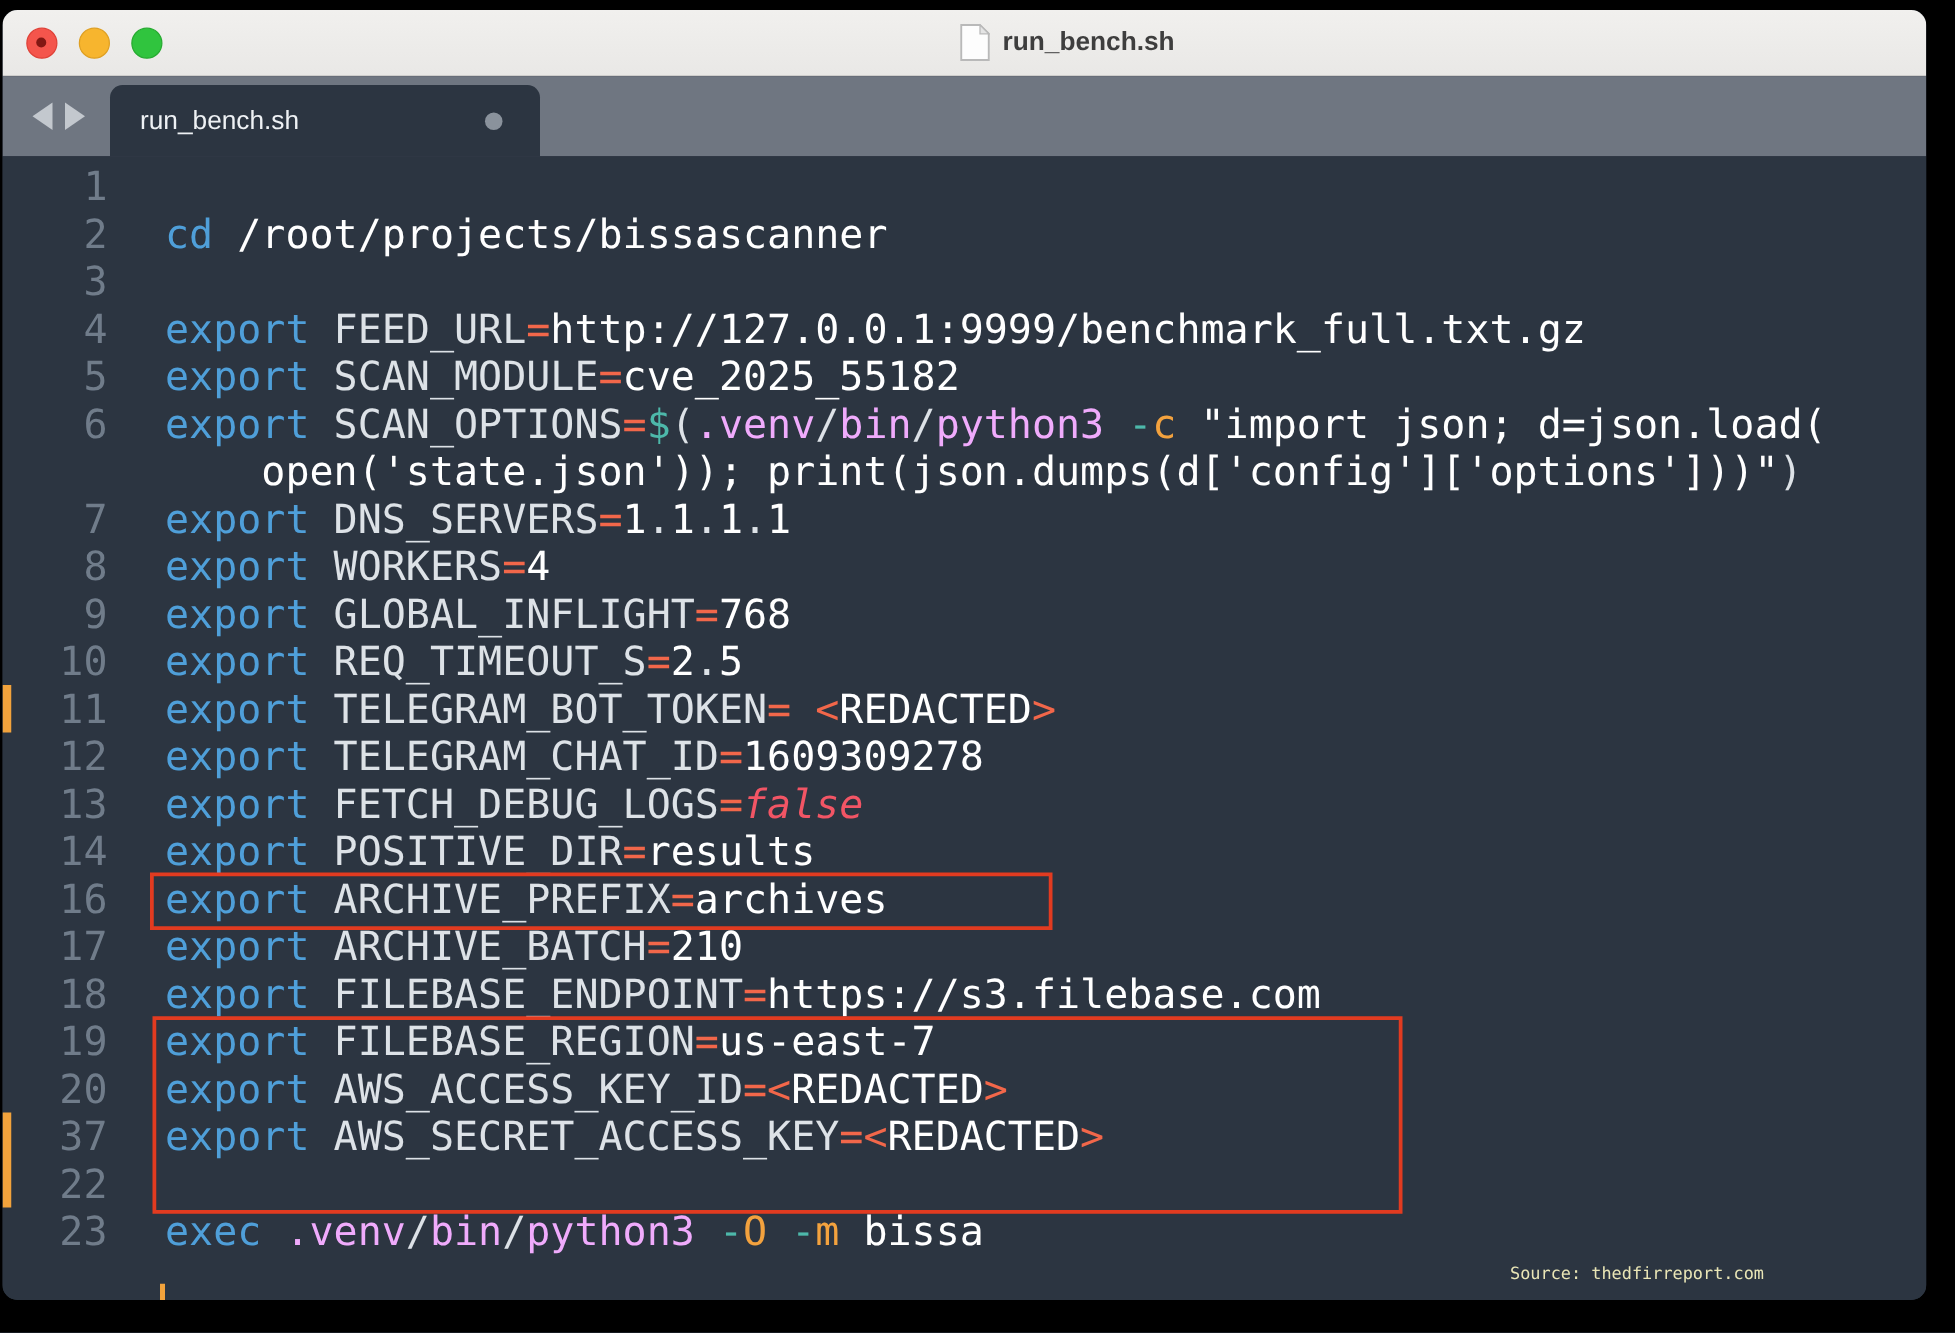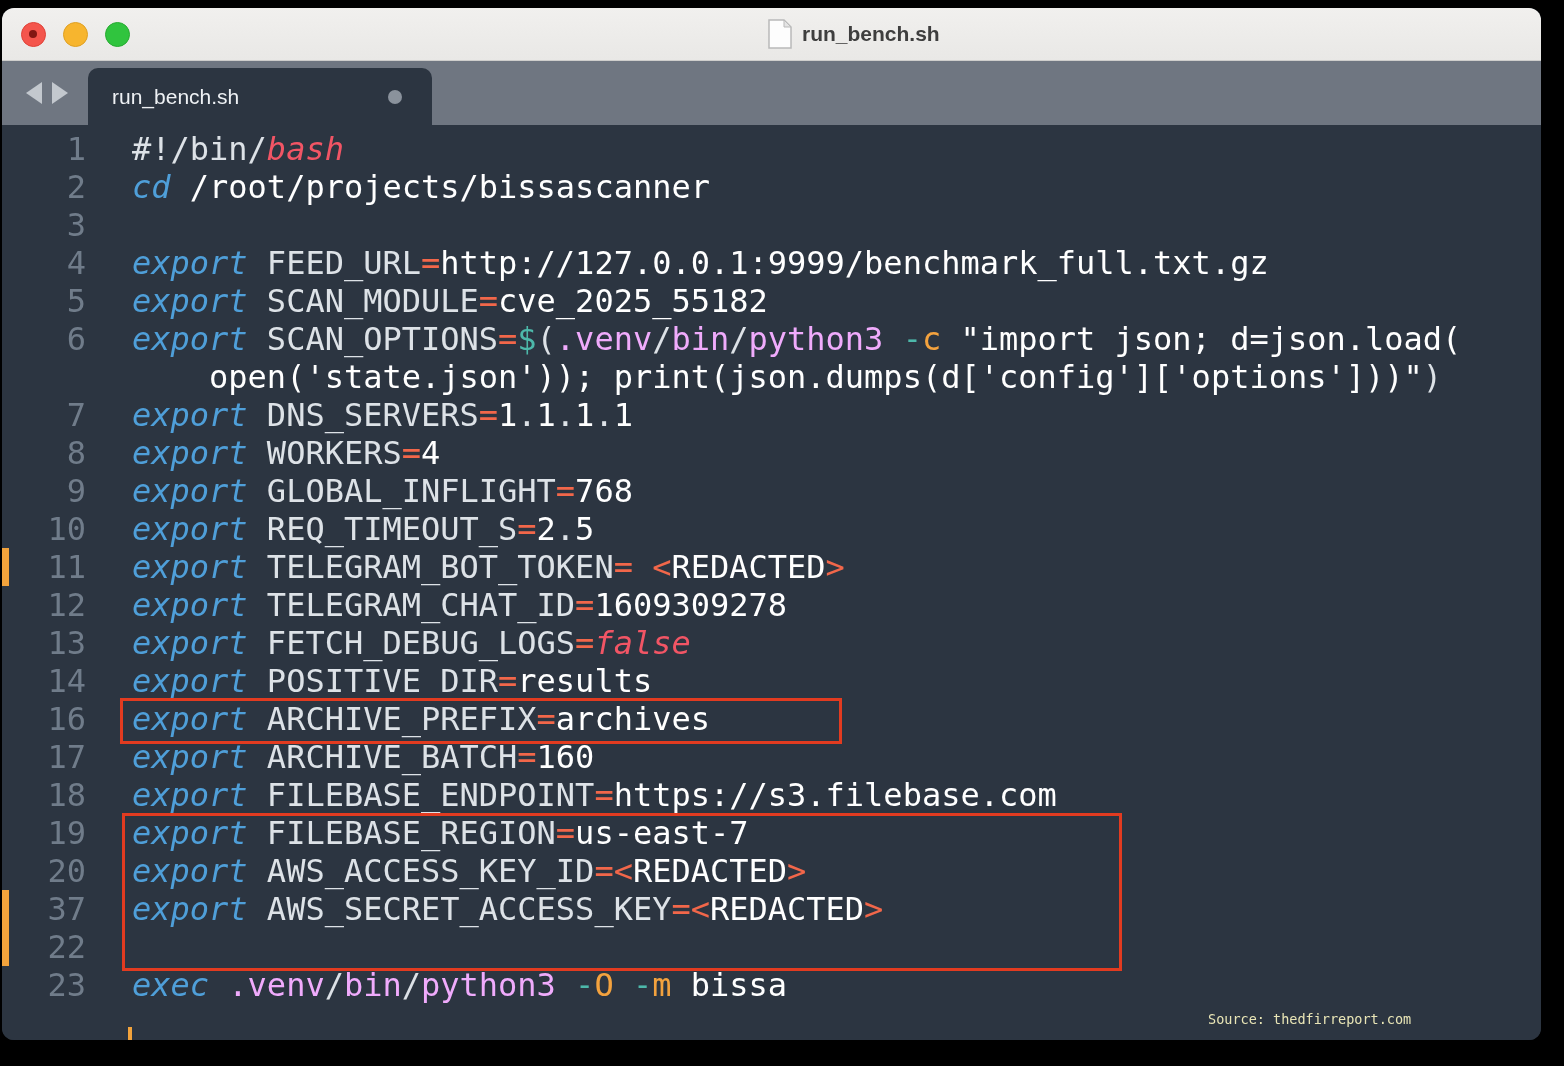--- a/index.html
+++ b/index.html
@@ -30,21 +30,21 @@
        border-radius:10px 10px 0 0;}
   .tab-label{position:absolute;left:24px;top:0;line-height:57px;font-size:21px;color:#eef1f4;}
   .tab-dot{position:absolute;left:300px;top:22px;width:14px;height:14px;border-radius:50%;background:#8a929c;}
   
   .editor{position:relative;height:916px;background:#2c3541;
           font-family:"DejaVu Sans Mono", monospace;font-size:32px;}
   .code{position:absolute;left:0;top:5px;right:0;}
   .row{display:flex;height:38px;line-height:38px;white-space:pre;}
   .ln{width:84px;text-align:right;color:#707c8a;flex:none;}
   .content{padding-left:46px;}
-  .tk-kw{color:#4f9fd9;font-style:italic;}
+  .tk-kw{color:#4f9fd9;}
   .tk-blue{color:#f0abfc;}
   .tk-pl{color:#dde2e7;}
   .tk-var{color:#dde2e7;}
   .tk-op{color:#f2674a;}
   .tk-str{color:#ffffff;}
   .tk-red{color:#f25565;font-style:italic;}
   .tk-teal{color:#4db8aa;}
   .tk-org{color:#f3a23e;}
   
   .gutter-mark{position:absolute;left:0;width:7px;background:#f2a33c;}
@@ -82,37 +82,37 @@
       <div class="tri right"></div>
     </div>
     <div class="tab">
       <span class="tab-label">run_bench.sh</span>
       <span class="tab-dot"></span>
     </div>
   </div>
 
   <div class="editor">
     <div class="code">
-        <div class="row"><span class="ln">1</span><span class="content"><span class="tk-pl">#!/bin/</span><span class="tk-red">bash</span></span></div>
+        <div class="row"><span class="ln">1</span></div>
         <div class="row"><span class="ln">2</span><span class="content"><span class="tk-kw">cd</span><span class="tk-pl"> </span><span class="tk-str">/root/projects/bissascanner</span></span></div>
         <div class="row"><span class="ln">3</span><span class="content"></span></div>
         <div class="row"><span class="ln">4</span><span class="content"><span class="tk-kw">export</span><span class="tk-pl"> </span><span class="tk-var">FEED_URL</span><span class="tk-op">=</span><span class="tk-str">http://127.0.0.1:9999/benchmark_full.txt.gz</span></span></div>
         <div class="row"><span class="ln">5</span><span class="content"><span class="tk-kw">export</span><span class="tk-pl"> </span><span class="tk-var">SCAN_MODULE</span><span class="tk-op">=</span><span class="tk-str">cve_2025_55182</span></span></div>
         <div class="row"><span class="ln">6</span><span class="content"><span class="tk-kw">export</span><span class="tk-pl"> </span><span class="tk-var">SCAN_OPTIONS</span><span class="tk-op">=</span><span class="tk-teal">$</span><span class="tk-pl">(</span><span class="tk-blue">.venv</span><span class="tk-pl">/</span><span class="tk-blue">bin</span><span class="tk-pl">/</span><span class="tk-blue">python3</span><span class="tk-pl"> </span><span class="tk-teal">-</span><span class="tk-org">c</span><span class="tk-pl"> </span><span class="tk-str">"import json; d=json.load(</span></span></div>
         <div class="row"><span class="ln"></span><span class="content"><span class="tk-pl">    </span><span class="tk-str">open('state.json')); print(json.dumps(d['config']['options']))"</span><span class="tk-pl">)</span></span></div>
         <div class="row"><span class="ln">7</span><span class="content"><span class="tk-kw">export</span><span class="tk-pl"> </span><span class="tk-var">DNS_SERVERS</span><span class="tk-op">=</span><span class="tk-str">1</span><span class="tk-pl">.</span><span class="tk-str">1</span><span class="tk-pl">.</span><span class="tk-str">1</span><span class="tk-pl">.</span><span class="tk-str">1</span></span></div>
         <div class="row"><span class="ln">8</span><span class="content"><span class="tk-kw">export</span><span class="tk-pl"> </span><span class="tk-var">WORKERS</span><span class="tk-op">=</span><span class="tk-str">4</span></span></div>
         <div class="row"><span class="ln">9</span><span class="content"><span class="tk-kw">export</span><span class="tk-pl"> </span><span class="tk-var">GLOBAL_INFLIGHT</span><span class="tk-op">=</span><span class="tk-str">768</span></span></div>
         <div class="row"><span class="ln">10</span><span class="content"><span class="tk-kw">export</span><span class="tk-pl"> </span><span class="tk-var">REQ_TIMEOUT_S</span><span class="tk-op">=</span><span class="tk-str">2</span><span class="tk-pl">.</span><span class="tk-str">5</span></span></div>
         <div class="row"><span class="ln">11</span><span class="content"><span class="tk-kw">export</span><span class="tk-pl"> </span><span class="tk-var">TELEGRAM_BOT_TOKEN</span><span class="tk-op">=</span><span class="tk-pl"> </span><span class="tk-op">&lt;</span><span class="tk-str">REDACTED</span><span class="tk-op">&gt;</span></span></div>
         <div class="row"><span class="ln">12</span><span class="content"><span class="tk-kw">export</span><span class="tk-pl"> </span><span class="tk-var">TELEGRAM_CHAT_ID</span><span class="tk-op">=</span><span class="tk-str">1609309278</span></span></div>
         <div class="row"><span class="ln">13</span><span class="content"><span class="tk-kw">export</span><span class="tk-pl"> </span><span class="tk-var">FETCH_DEBUG_LOGS</span><span class="tk-op">=</span><span class="tk-red">false</span></span></div>
         <div class="row"><span class="ln">14</span><span class="content"><span class="tk-kw">export</span><span class="tk-pl"> </span><span class="tk-var">POSITIVE_DIR</span><span class="tk-op">=</span><span class="tk-str">results</span></span></div>
         <div class="row"><span class="ln">16</span><span class="content"><span class="tk-kw">export</span><span class="tk-pl"> </span><span class="tk-var">ARCHIVE_PREFIX</span><span class="tk-op">=</span><span class="tk-str">archives</span></span></div>
-        <div class="row"><span class="ln">17</span><span class="content"><span class="tk-kw">export</span><span class="tk-pl"> </span><span class="tk-var">ARCHIVE_BATCH</span><span class="tk-op">=</span><span class="tk-str">160</span></span></div>
+        <div class="row"><span class="ln">17</span><span class="content"><span class="tk-kw">export</span><span class="tk-pl"> </span><span class="tk-var">ARCHIVE_BATCH</span><span class="tk-op">=</span><span class="tk-str">210</span></span></div>
         <div class="row"><span class="ln">18</span><span class="content"><span class="tk-kw">export</span><span class="tk-pl"> </span><span class="tk-var">FILEBASE_ENDPOINT</span><span class="tk-op">=</span><span class="tk-str">https://s3.filebase.com</span></span></div>
         <div class="row"><span class="ln">19</span><span class="content"><span class="tk-kw">export</span><span class="tk-pl"> </span><span class="tk-var">FILEBASE_REGION</span><span class="tk-op">=</span><span class="tk-str">us-east-7</span></span></div>
         <div class="row"><span class="ln">20</span><span class="content"><span class="tk-kw">export</span><span class="tk-pl"> </span><span class="tk-var">AWS_ACCESS_KEY_ID</span><span class="tk-op">=</span><span class="tk-op">&lt;</span><span class="tk-str">REDACTED</span><span class="tk-op">&gt;</span></span></div>
         <div class="row"><span class="ln">37</span><span class="content"><span class="tk-kw">export</span><span class="tk-pl"> </span><span class="tk-var">AWS_SECRET_ACCESS_KEY</span><span class="tk-op">=</span><span class="tk-op">&lt;</span><span class="tk-str">REDACTED</span><span class="tk-op">&gt;</span></span></div>
         <div class="row"><span class="ln">22</span><span class="content"></span></div>
         <div class="row"><span class="ln">23</span><span class="content"><span class="tk-kw">exec</span><span class="tk-pl"> </span><span class="tk-blue">.venv</span><span class="tk-pl">/</span><span class="tk-blue">bin</span><span class="tk-pl">/</span><span class="tk-blue">python3</span><span class="tk-pl"> </span><span class="tk-teal">-</span><span class="tk-org">O</span><span class="tk-pl"> </span><span class="tk-teal">-</span><span class="tk-org">m</span><span class="tk-pl"> </span><span class="tk-str">bissa</span></span></div>
       </div>
 
     <div class="gutter-mark mark-11"></div>
     <div class="gutter-mark mark-2021"></div>

